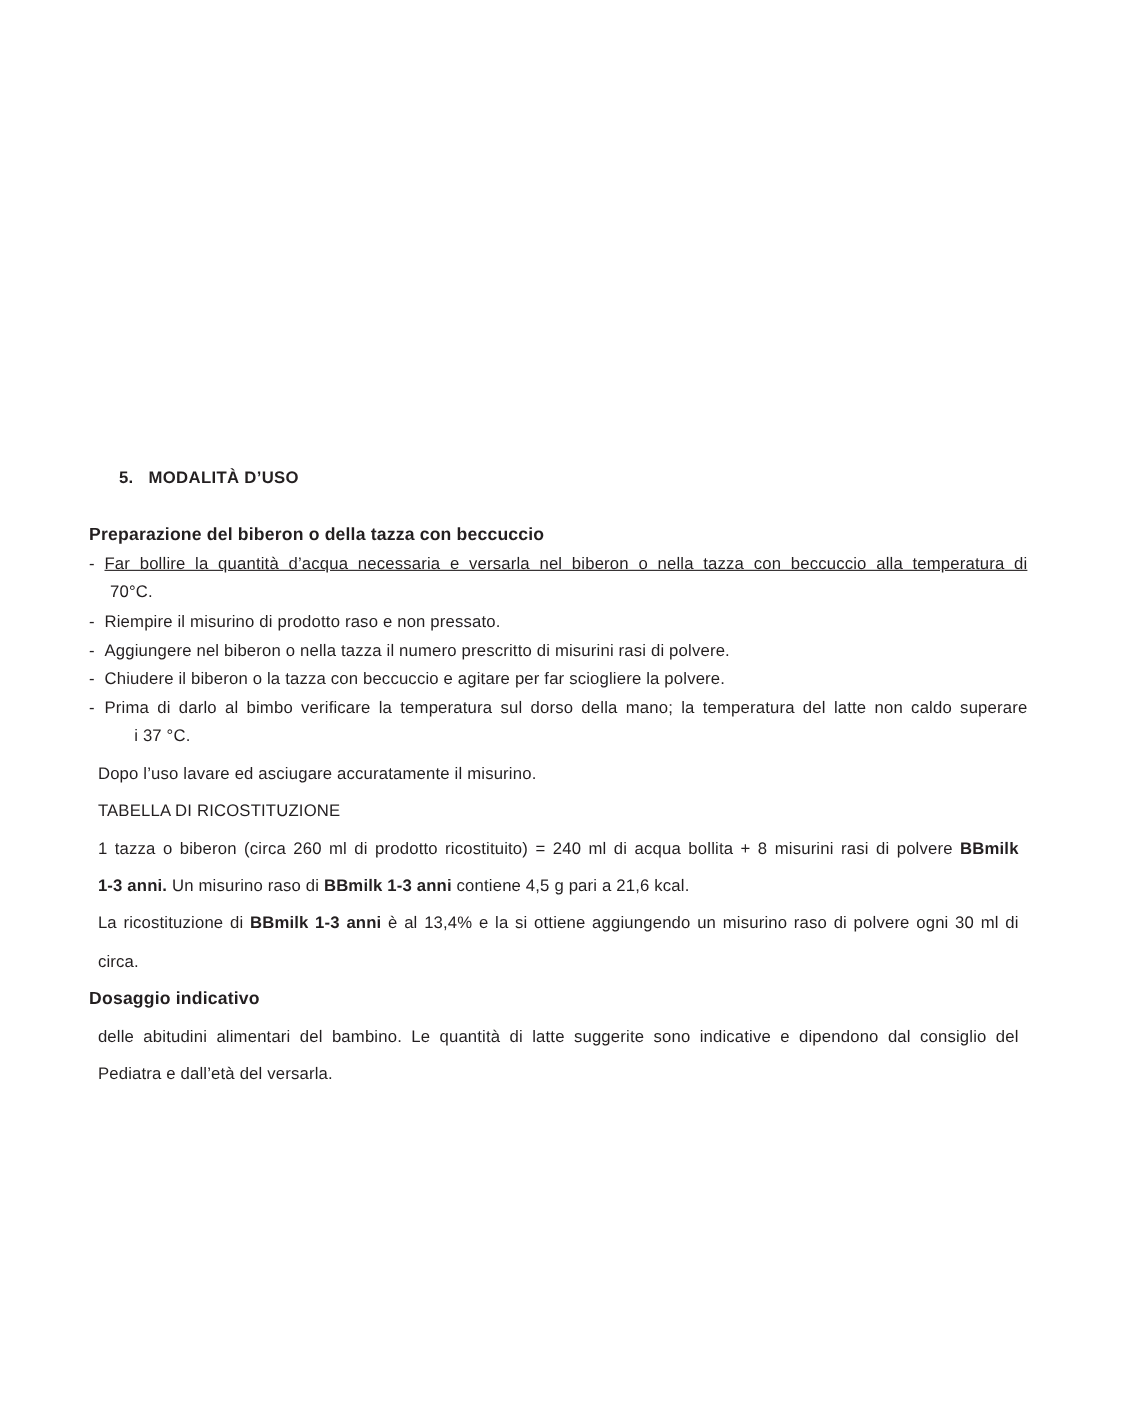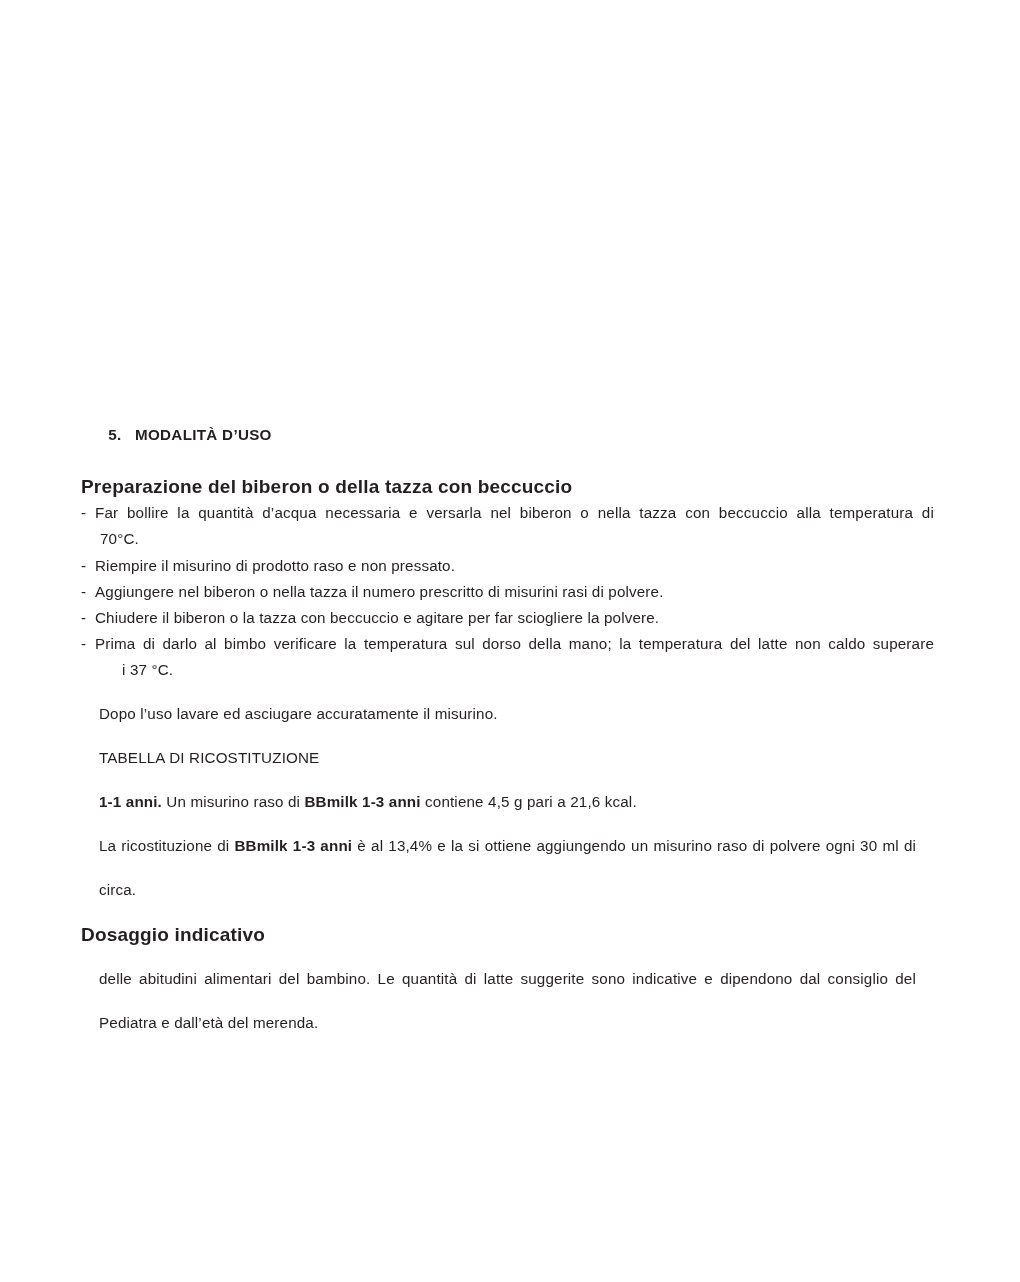--- a/index.html
+++ b/index.html
@@ -39,21 +39,21 @@
     font-weight: bold;
     font-size: 15.2px;
     line-height: 26.1px;
     letter-spacing: 0.02em;
     margin: 0;
     white-space: pre;
   }
 
   .sub-heading {
     font-weight: bold;
-    font-size: 19px;
+    font-size: 16px;
     line-height: 26.1px;
     letter-spacing: 0.01em;
     margin: 0;
   }
 
   
   .bullet {
     position: relative;
     padding-left: 14px;
     font-size: 15.2px;
@@ -72,21 +72,21 @@
     
     padding-left: 14px;
   }
 
   .para {
     font-size: 15.2px;
     line-height: 26.1px;
     text-align: justify;
     text-justify: inter-word;
     letter-spacing: 0.01em;
-    margin: 18px;
+    margin: 8px;
   }
 
   b, .b { font-weight: bold; }
 
   .justify-force {
     
     text-align-last: justify;
   }
 </style>
 </head>
@@ -96,21 +96,21 @@
   <div id="content">
 
     <div class="section-heading">
       <span>5.</span><span>   </span><span>MODALITÀ D’USO</span>
     </div>
 
     <div class="sub-heading">Preparazione del biberon o della tazza con beccuccio</div>
 
     <div class="bullet wrap-a">
       <span class="marker">-</span>
-      <span class="justify-force" style="display:block;">Far bollire la quantità d’acqua necessaria e versarla nel biberon o nella tazza con beccuccio alla temperatura di</span>
+      <span class="justify-force" style="display:block;text-decoration:underline;">Far bollire la quantità d’acqua necessaria e versarla nel biberon o nella tazza con beccuccio alla temperatura di</span>
       <span style="display:block; padding-left:5px;">70°C.</span>
     </div>
 
     <div class="bullet">
       <span class="marker">-</span>
       <span>Riempire il misurino di prodotto raso e non pressato.</span>
     </div>
 
     <div class="bullet">
       <span class="marker">-</span>
@@ -125,25 +125,26 @@
     <div class="bullet">
       <span class="marker">-</span>
       <span class="justify-force" style="display:block;">Prima di darlo al bimbo verificare la temperatura sul dorso della mano; la temperatura del latte non caldo superare</span>
       <span style="display:block; padding-left:1px;margin-left:26px;">i 37 °C.</span>
     </div>
 
     <div class="para">Dopo l’uso lavare ed asciugare accuratamente il misurino.</div>
 
     <div class="para">TABELLA DI RICOSTITUZIONE</div>
 
+    <div class="para justify-force"><span>1 tazza o biberon (circa 260 ml di prodotto ricostituito) = 240 ml di acqua bollita + 8 misurini rasi di polvere </span><b>BBmilk</b></div>
 
-    <div class="para"><b>1-1 anni.</b><span> Un misurino raso di </span><b>BBmilk 1-3 anni</b><span> contiene 4,5 g pari a 21,6 kcal.</span></div>
+    <div class="para"><b>1-3 anni.</b><span> Un misurino raso di </span><b>BBmilk 1-3 anni</b><span> contiene 4,5 g pari a 21,6 kcal.</span></div>
 
     <div class="para justify-force"><span>La ricostituzione di </span><b>BBmilk 1-3 anni</b><span> è al 13,4% e la si ottiene aggiungendo un misurino raso di polvere ogni 30 ml di</span></div>
     <div class="para">circa.</div>
 
     <div class="sub-heading">Dosaggio indicativo</div>
 
     <div class="para justify-force">delle abitudini alimentari del bambino. Le quantità di latte suggerite sono indicative e dipendono dal consiglio del</div>
-    <div class="para">Pediatra e dall’età del merenda.</div>
+    <div class="para">Pediatra e dall’età del versarla.</div>
 
   </div>
 </div>
 
 </body></html>

